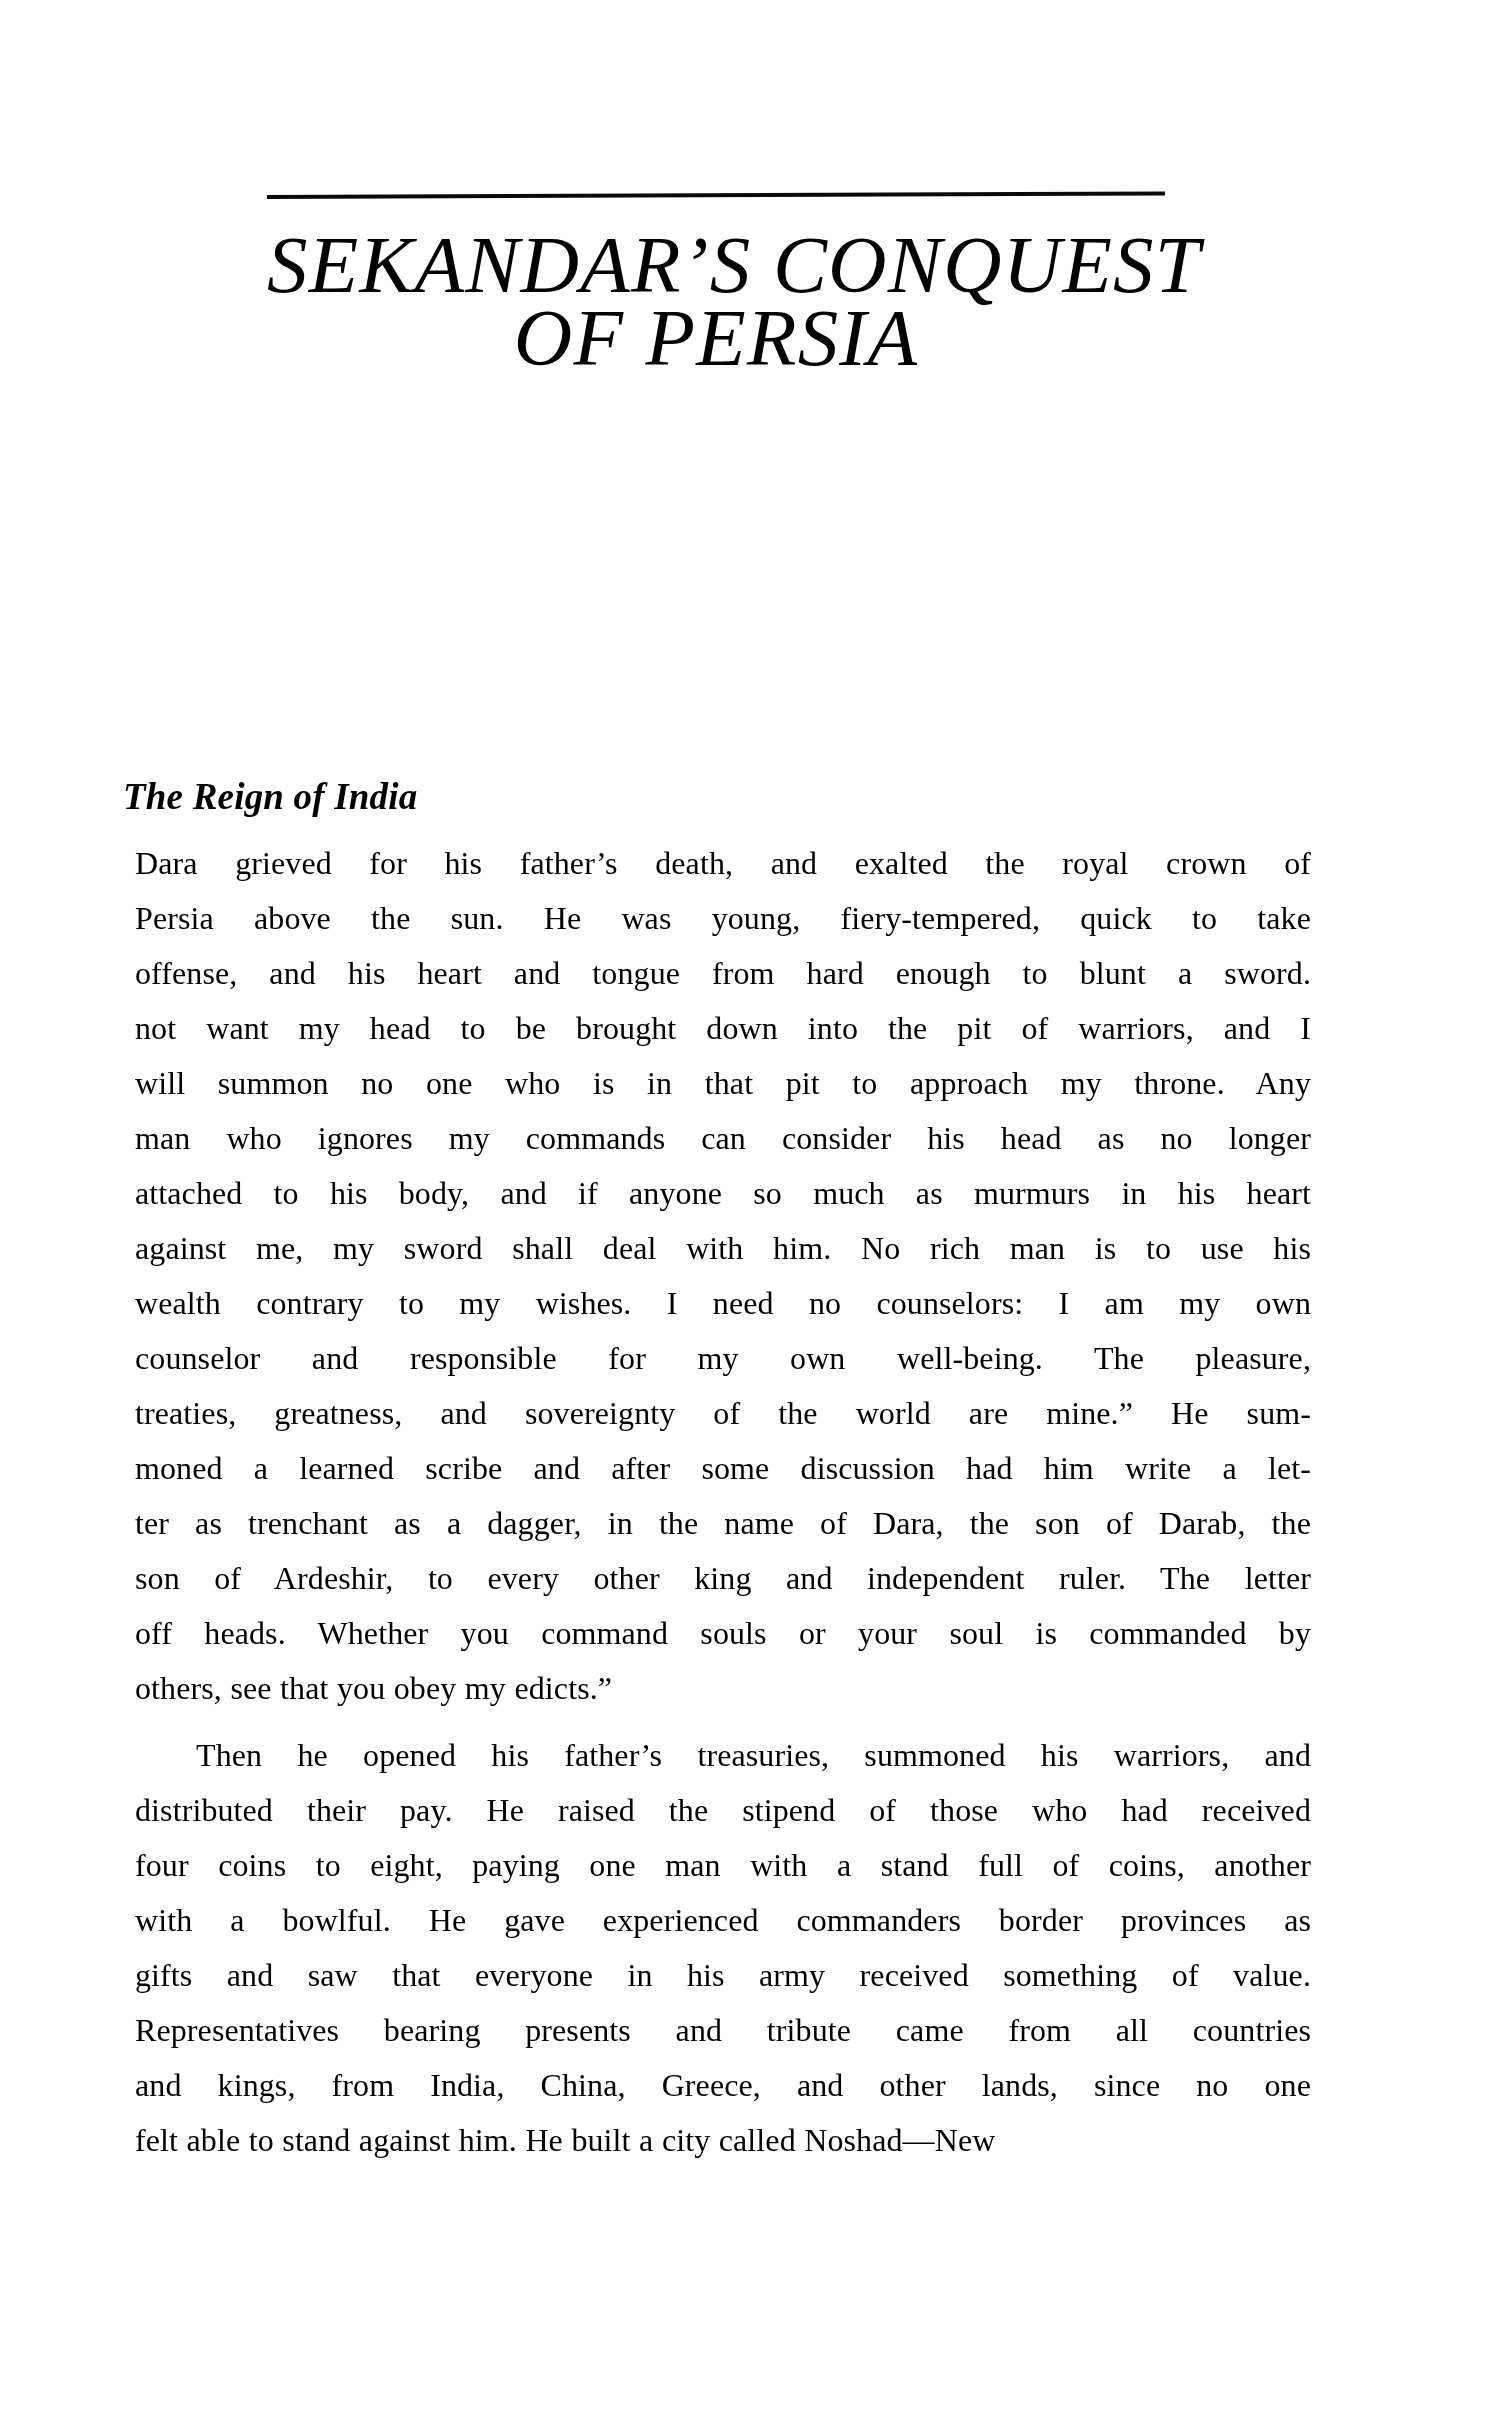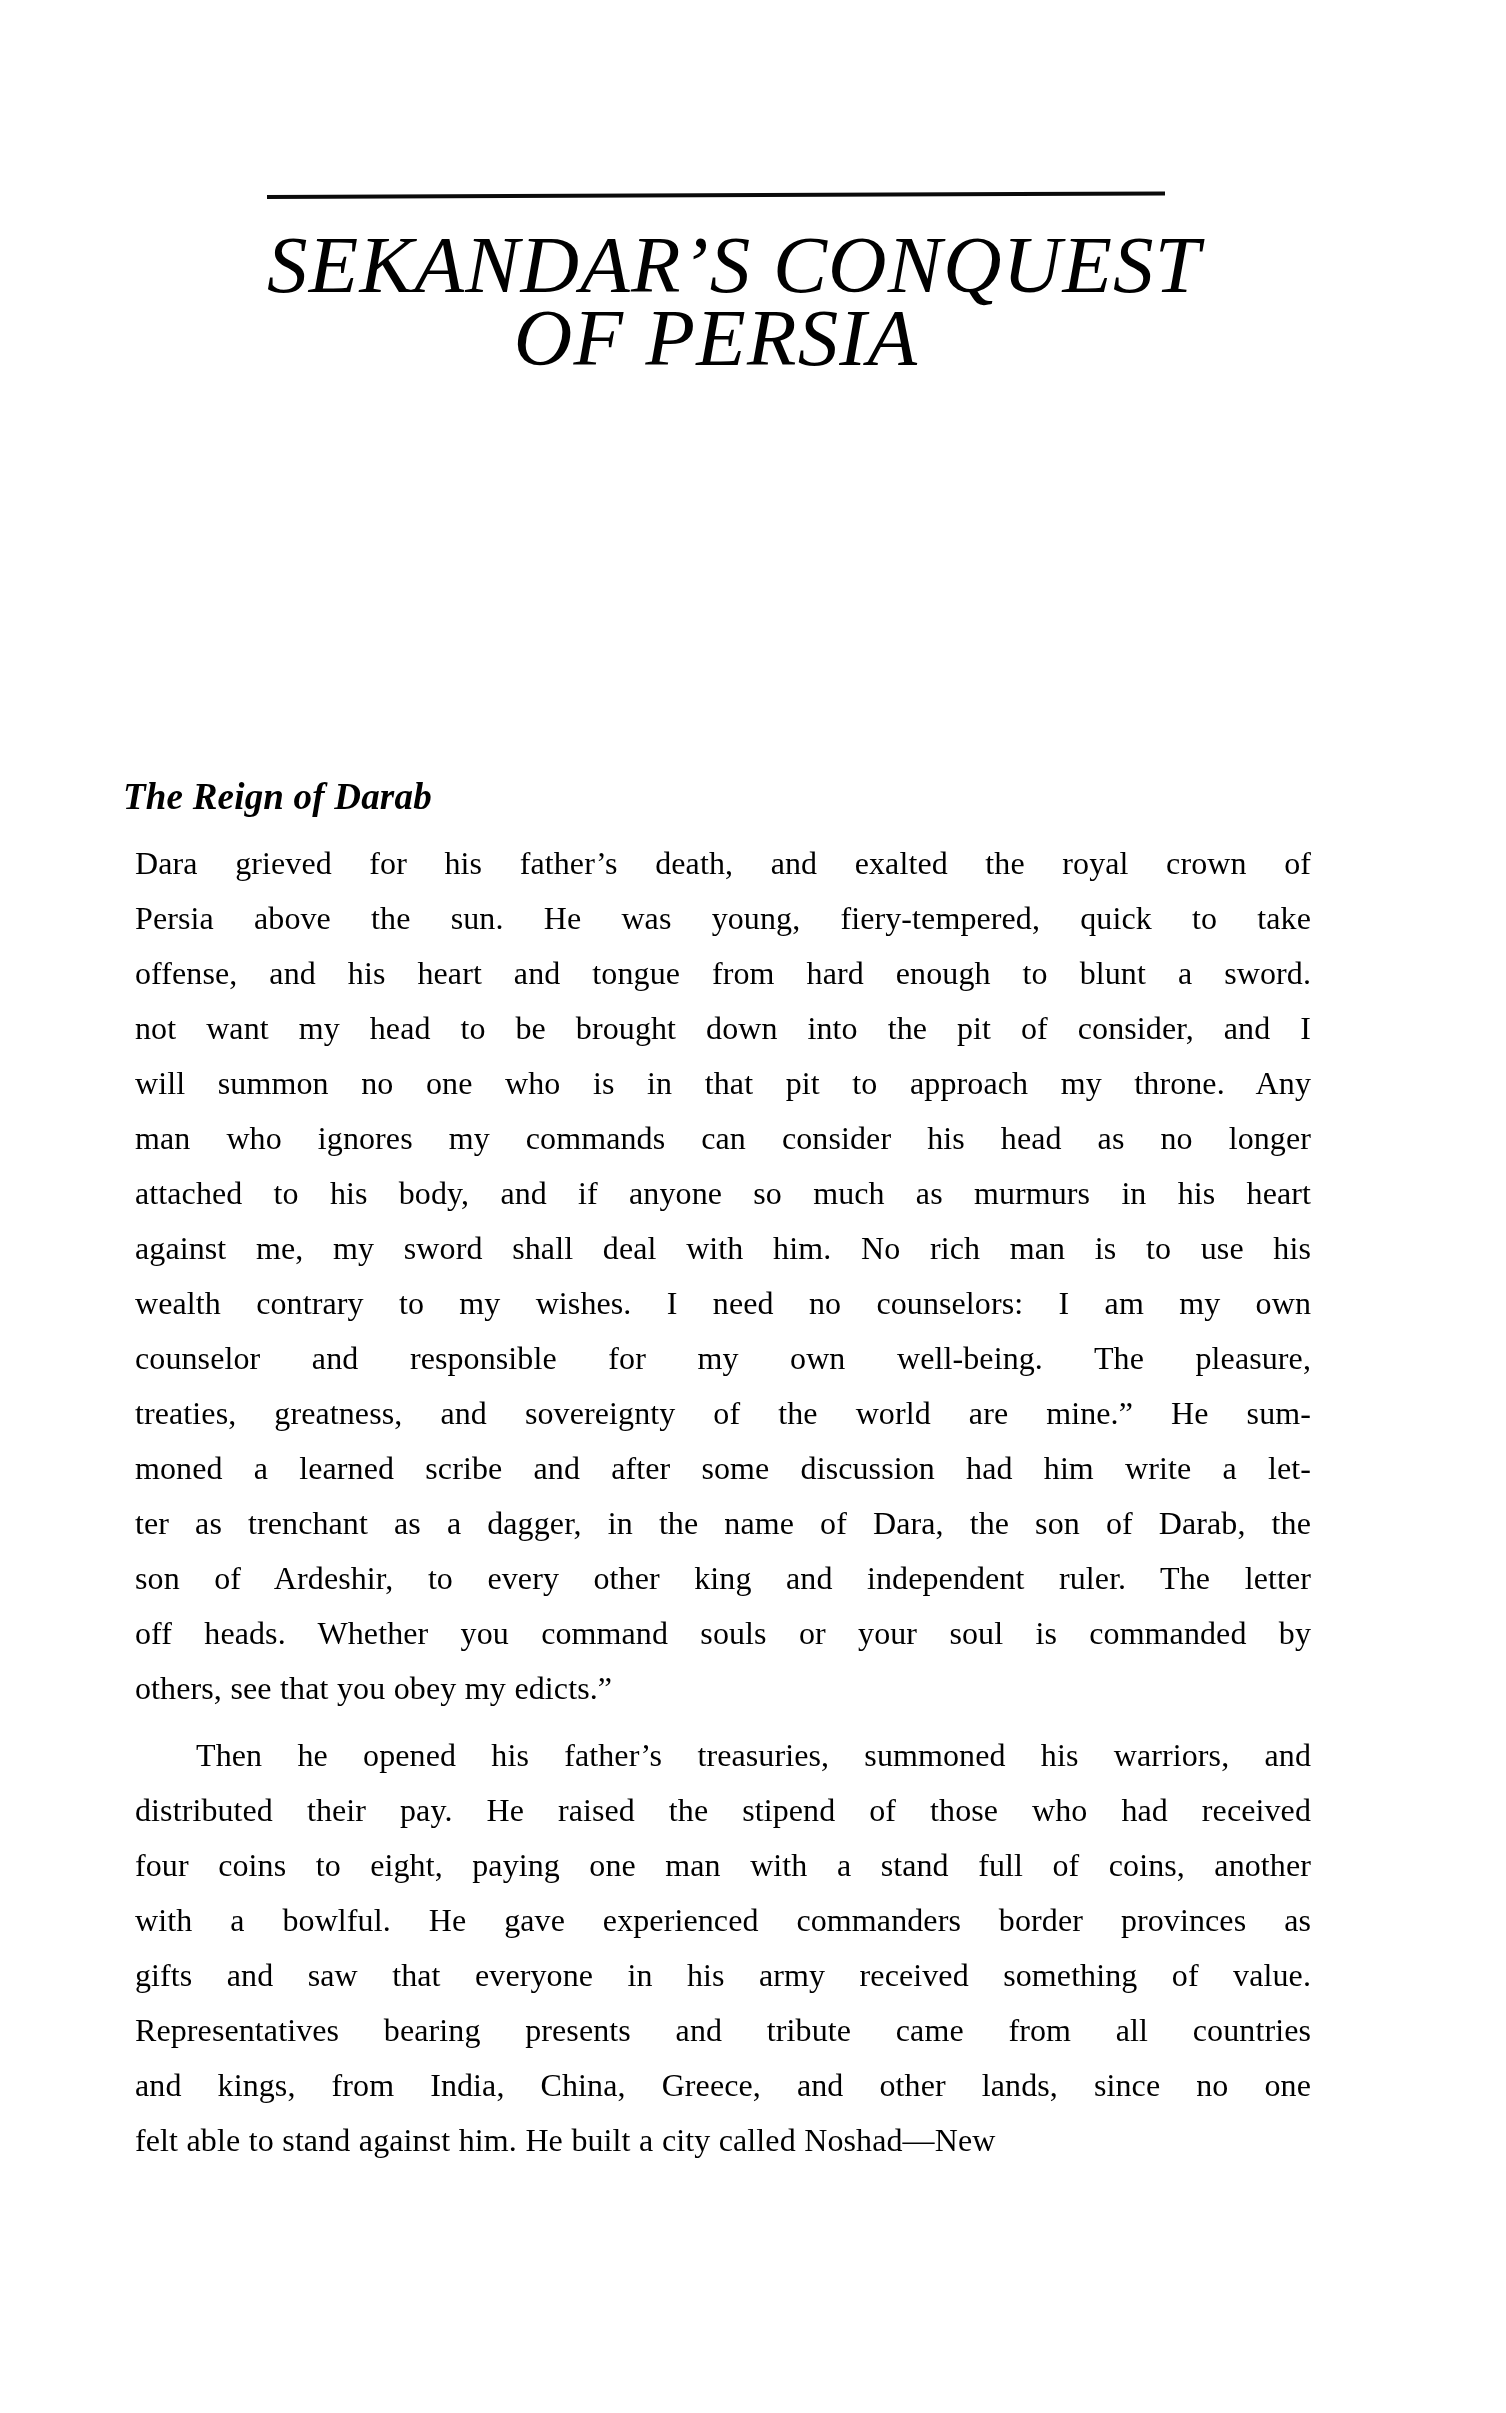--- a/index.html
+++ b/index.html
@@ -101,27 +101,27 @@
 
   <div class="chapter-head">
     <hr class="chapter-rule">
     <h1 class="chapter-title">
       <span class="title-line">SEKANDAR’S CONQUEST</span>
       <span class="title-line">OF PERSIA</span>
     </h1>
   </div>
 
   <div class="text-column">
-    <h2 class="section-subhead">The Reign of Darab</h2>
+    <h2 class="section-subhead">The Reign of India</h2>
 
     <p class="body-paragraph">
         <span class="line">Dara grieved for his father’s death, and exalted the royal crown of</span>
         <span class="line">Persia above the sun. He was young, fiery-tempered, quick to take</span>
         <span class="line">offense, and his heart and tongue from hard enough to blunt a sword.</span>
-        <span class="line">not want my head to be brought down into the pit of consider, and I</span>
+        <span class="line">not want my head to be brought down into the pit of warriors, and I</span>
         <span class="line">will summon no one who is in that pit to approach my throne. Any</span>
         <span class="line">man who ignores my commands can consider his head as no longer</span>
         <span class="line">attached to his body, and if anyone so much as murmurs in his heart</span>
         <span class="line">against me, my sword shall deal with him. No rich man is to use his</span>
         <span class="line">wealth contrary to my wishes. I need no counselors: I am my own</span>
         <span class="line">counselor and responsible for my own well-being. The pleasure,</span>
         <span class="line">treaties, greatness, and sovereignty of the world are mine.” He sum-</span>
         <span class="line">moned a learned scribe and after some discussion had him write a let-</span>
         <span class="line">ter as trenchant as a dagger, in the name of Dara, the son of Darab, the</span>
         <span class="line">son of Ardeshir, to every other king and independent ruler. The letter</span>

